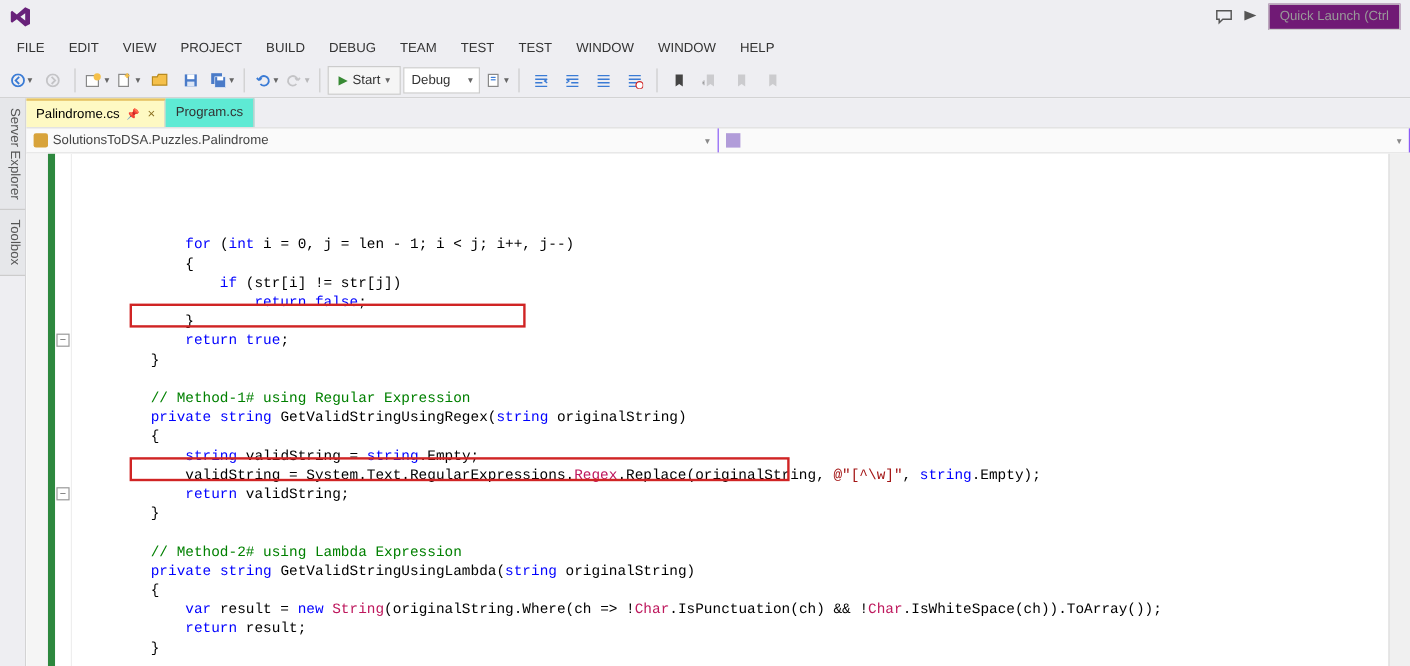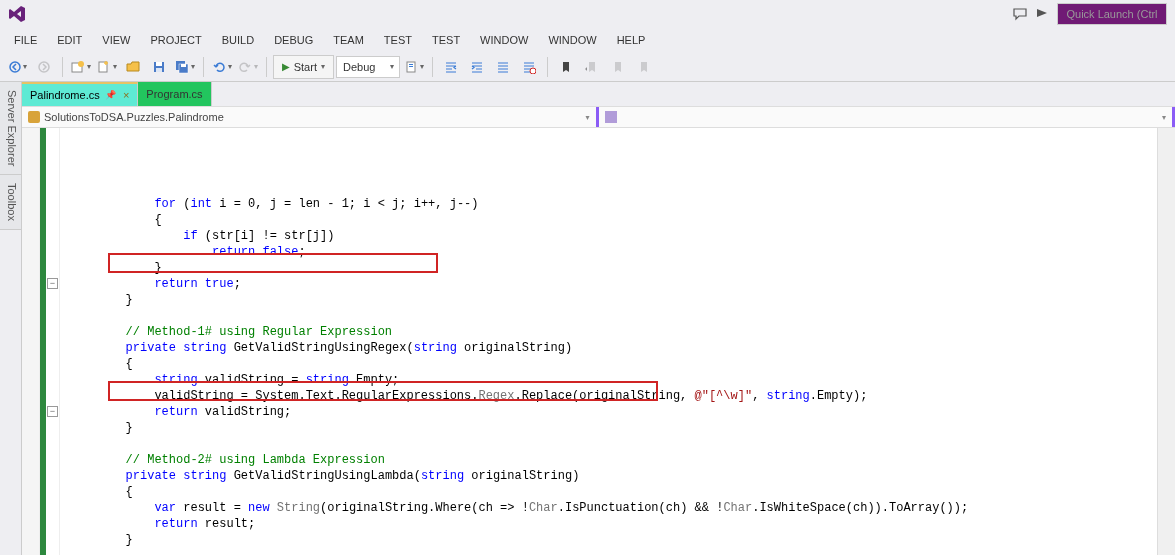--- a/index.html
+++ b/index.html
@@ -74,49 +74,49 @@
   border-bottom:1px solid #ccc; background:#e6e7ea;
 }
 .editor-area { flex:1; display:flex; flex-direction:column; background:#fff; }
 .tabstrip {
   display:flex; height:24px; background:#eeeef2; align-items:flex-end;
 }
 .ftab {
   display:flex; align-items:center; height:24px; padding:0 8px;
   font-size:11px; gap:6px; border-right:1px solid #ccc;
 }
-.ftab.active { background:#5eead4; color:#000; border-top:2px solid #e5c365; height:24px; }
-.ftab.inactive { background:#22c55e; color:#333;justify-content:flex-end; }
+.ftab.active { background:#fef9c3; color:#000; border-top:2px solid #e5c365; height:24px; }
+.ftab.inactive { background:#5eead4; color:#333;justify-content:flex-end; }
 .ftab .pin { font-size:9px; color:#555; }
 .ftab .close { font-size:11px; color:#8b6f1f; }
 .navbar {
   display:flex; height:22px; border-top:1px solid #ddd; border-bottom:1px solid #ddd;
   background:#fafafa; font-size:11px;
 }
 .navbar .navcell {
   flex:1; display:flex; align-items:center; padding:0 6px; gap:4px;
-  border-right:3px solid #8b5cf6; color:#444; position:relative;
+  border-right:1px solid #8b5cf6; color:#444; position:relative;
 }
 .navbar .navcell::after { content:"▾"; position:absolute; right:6px; font-size:8px; color:#888; }
 .nav-icon-class { width:12px; height:12px; background:#d8a33a; border-radius:2px; }
 .nav-icon-cube { width:12px; height:12px; background:#b19cd9; }
 .code-wrap { flex:1; display:flex; overflow:hidden; background:#fff; }
 .marker-bar { width:18px; background:#f5f5f5; border-right:1px solid #eee; }
 .green-bar { width:6px; background:#2d883e; }
 .outline-bar { width:14px; background:#fff; border-right:1px solid #eee; position:relative; }
 .outline-bar .minus {
   position:absolute; left:1px; width:11px; height:11px; border:1px solid #999;
   background:#fff; font-size:9px; line-height:9px; text-align:center; color:#666;
 }
 .code {
   flex:1; padding:4px 0 15px 8px; font-family:Consolas,"Courier New",monospace;
   font-size:12px; line-height:16px; color:#000; white-space:pre; position:relative;
 }
 .kw { color:#0000ff; }
-.type { color:#737373; }
+.type { color:#be185d; }
 .str { color:#a31515; }
 .cmt { color:#008000; }
 .hlbox {
   border:2px solid #d02424; position:absolute; pointer-events:none;
 }
 .scrollbar-v {
   width:18px; background:#f0f0f0; border-left:1px solid #ddd;
 }
 </style>
 </head>

